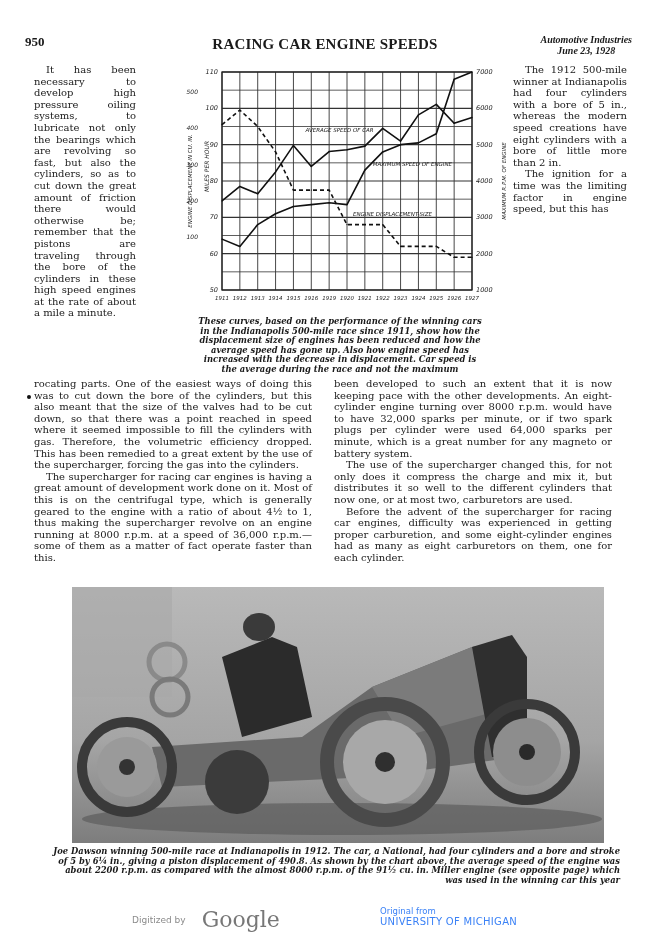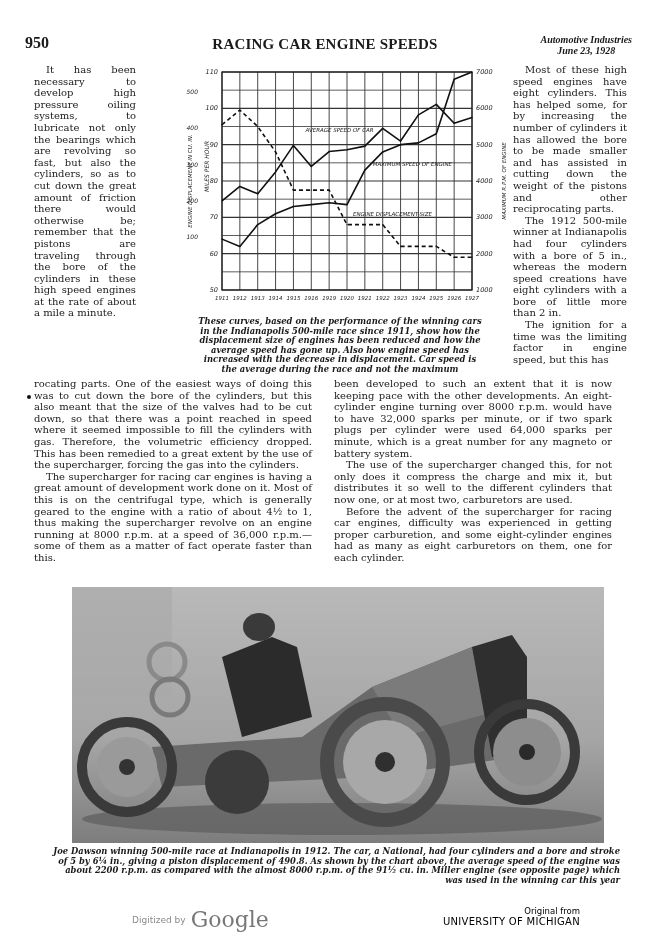--- a/index.html
+++ b/index.html
@@ -1,55 +1,54 @@
 <!DOCTYPE html>
 <html><head>
 <meta charset="utf-8">
 <style>
   html, body { margin:0; padding:0; background:#ffffff; }
   body { width:650px; height:945px; position:relative; overflow:hidden; font-family:"DejaVu Serif", serif; color:#1a1a1a; }
   .abs { position:absolute; }
-  .pagenum { left:25px; top:34px; font-size:16px; font-weight:bold; font-family:"Liberation Serif", serif; }
+  .pagenum { left:25px; top:34px; font-size:13px; font-weight:bold; font-family:"Liberation Serif", serif; }
   .runhead { left:0; width:650px; top:36px; text-align:center; font-size:15px; font-weight:bold; font-family:"Liberation Serif", serif; letter-spacing:0.2px; }
   .journal { right:18px; top:34px; text-align:center; font-size:10px; font-style:italic; font-weight:bold; font-family:"Liberation Serif", serif; line-height:11px; }
   .col { font-size:10px; line-height:11.6px; text-align:justify; font-family:"DejaVu Serif", serif; }
   .col p { margin:0; text-indent:12px; }
   .col p.noind { text-indent:0; }
   .leftcol { left:34px; top:64px; width:102px; }
   .rightcol { left:513px; top:64px; width:114px; }
   .wide1 { left:34px; top:378px; width:278px; }
   .wide2 { left:334px; top:378px; width:278px; }
   .caption { left:196px; top:317px; width:288px; font-size:8.4px; line-height:9.6px; font-style:italic; font-weight:bold; text-align:center; font-family:"DejaVu Serif", serif; }
   .photo { left:72px; top:587px; width:532px; height:256px; background:#8a8a8a; overflow:hidden; }
   .photocap { left:48px; top:847px; width:572px; font-size:8.4px; line-height:9.6px; font-style:italic; font-weight:bold; text-align:right; font-family:"DejaVu Serif", serif; }
   .footer-left { left:108px; top:907px; font-family:"DejaVu Sans", sans-serif; color:#8b8b8b; }
   .footer-left .dig { font-size:9px; vertical-align:middle;padding-left:24px; }
-  .footer-left .goog { font-size:22px; font-family:"DejaVu Serif", serif; color:#777; vertical-align:middle; margin-left:0;text-align:right; }
-  .footer-right { left:380px; top:906px; width:200px; text-align:right; font-family:"DejaVu Sans", sans-serif; color:#000000; }
+  .footer-left .goog { font-size:22px; font-family:"DejaVu Serif", serif; color:#777; vertical-align:middle; margin-left:11px;text-align:right; }
+  .footer-right { left:380px; top:906px; width:200px; text-align:left; font-family:"DejaVu Sans", sans-serif; color:#3b82f6; }
   .footer-right .orig { font-size:8.5px; display:block; }
   .footer-right .univ { font-size:10px; display:block; letter-spacing:0.3px; }
   .bullet { left:27px; top:395px; width:4px; height:4px; background:#111; border-radius:50%; }
   svg text { font-family:"DejaVu Sans", sans-serif; font-style:italic; fill:#222; }
 </style>
 </head>
 <body>
 
 <div class="abs pagenum">950</div>
 <div class="abs runhead">RACING CAR ENGINE SPEEDS</div>
 <div class="abs journal">
   <div>Automotive Industries</div>
   <div>June 23, 1928</div>
 </div>
 
 <div class="abs col leftcol">
   <p>It has been necessary to develop high pressure oiling systems, to lubricate not only the bearings which are revolving so fast, but also the cylinders, so as to cut down the great amount of friction there would otherwise be; remember that the pistons are traveling through the bore of the cylinders in these high speed engines at the rate of about a mile a minute.</p>
 </div>
 
 <div class="abs col rightcol">
-  <p>Most of these high speed engines have eight cylinders. This has helped some, for by increasing the number of cylinders it has allowed the bore to be made smaller and has assisted in cutting down the weight of the pistons and other reciprocating parts.</p>
   <p>The 1912 500-mile winner at Indianapolis had four cylinders with a bore of 5 in., whereas the modern speed creations have eight cylinders with a bore of little more than 2 in.</p>
   <p>The ignition for a time was the limiting factor in engine speed, but this has</p>
 </div>
 
 <svg class="abs" style="left:182px; top:62px;" width="330" height="250" id="chart">
   <g id="grid">
       <line x1="40" x2="40" y1="10" y2="228" stroke="#333" stroke-width="0.9"></line>
       <line x1="57.85714285714286" x2="57.85714285714286" y1="10" y2="228" stroke="#333" stroke-width="0.9"></line>
       <line x1="75.71428571428572" x2="75.71428571428572" y1="10" y2="228" stroke="#333" stroke-width="0.9"></line>
       <line x1="93.57142857142857" x2="93.57142857142857" y1="10" y2="228" stroke="#333" stroke-width="0.9"></line>

